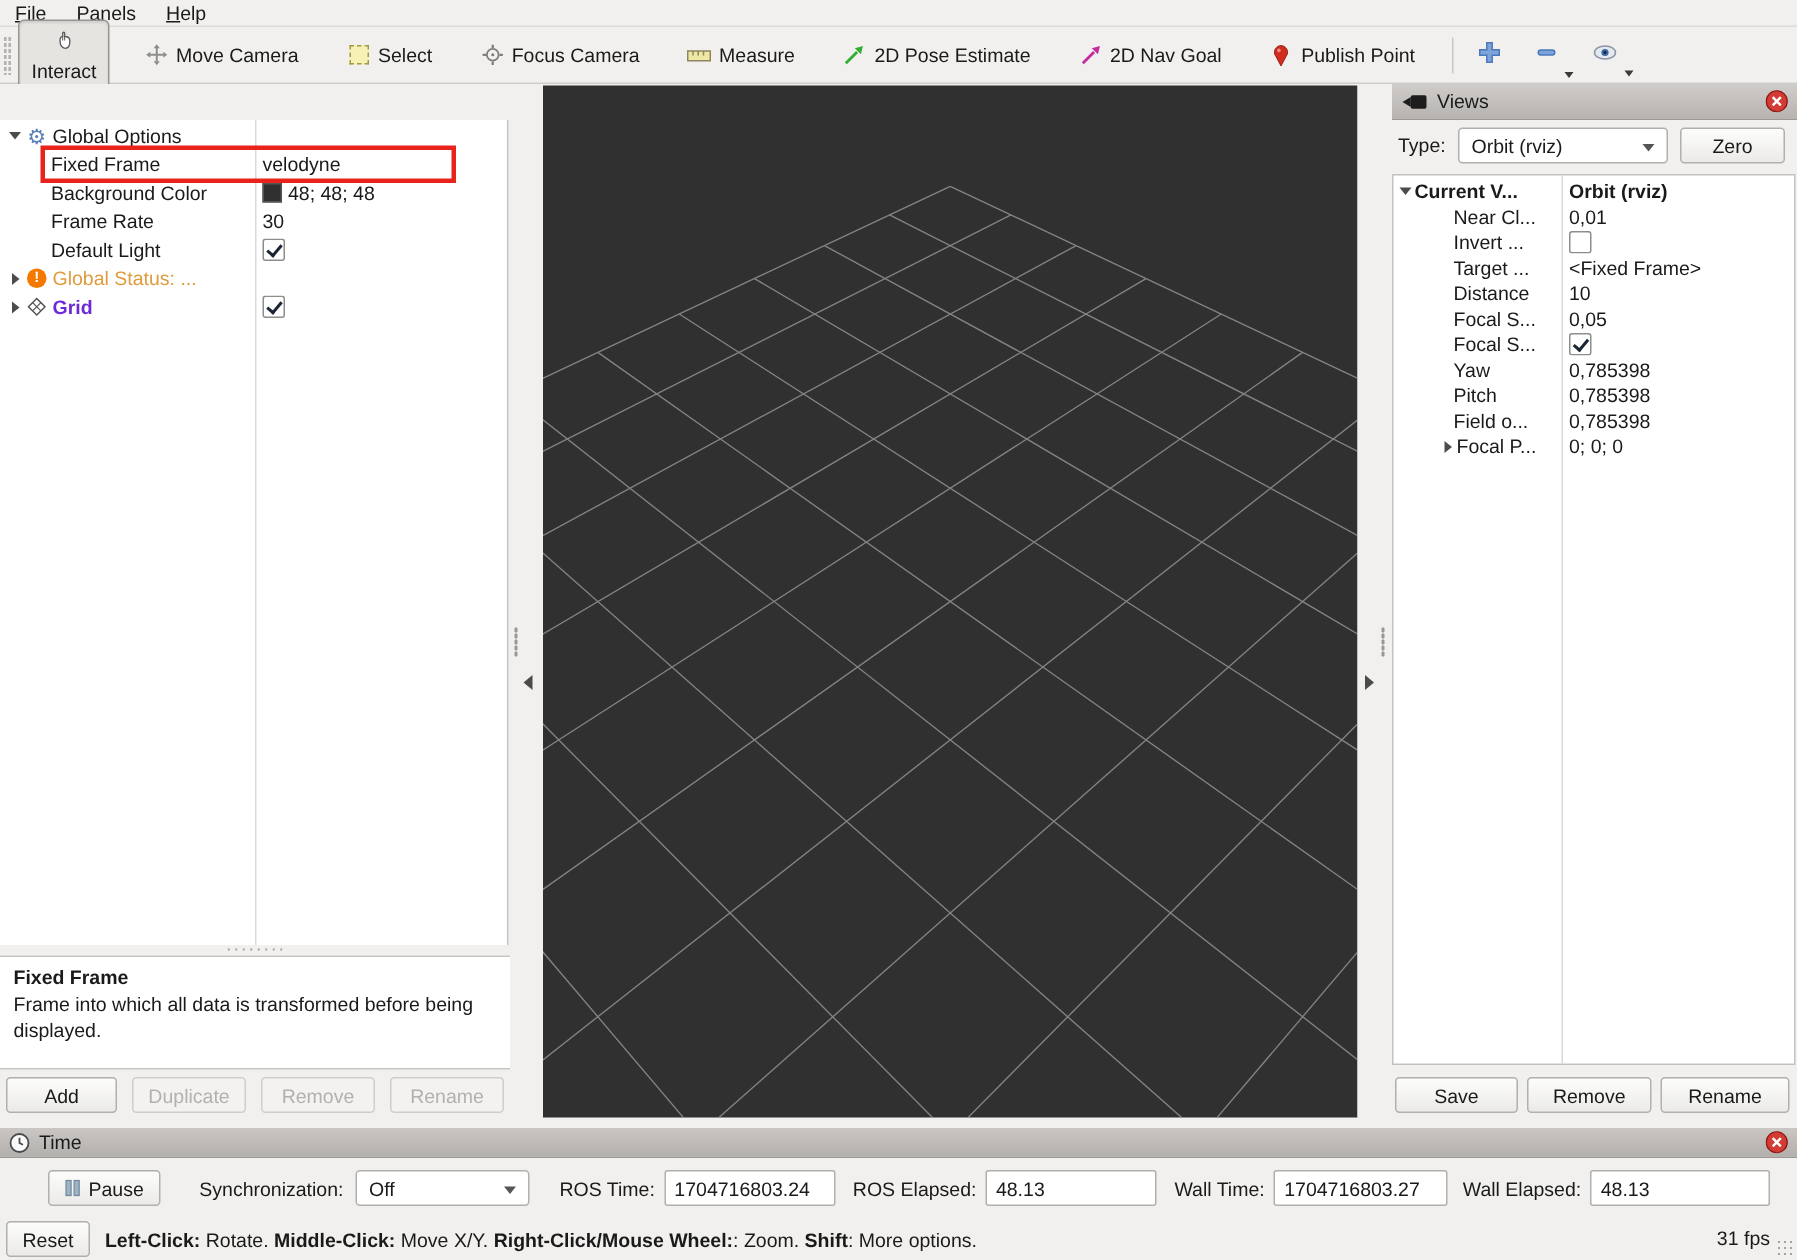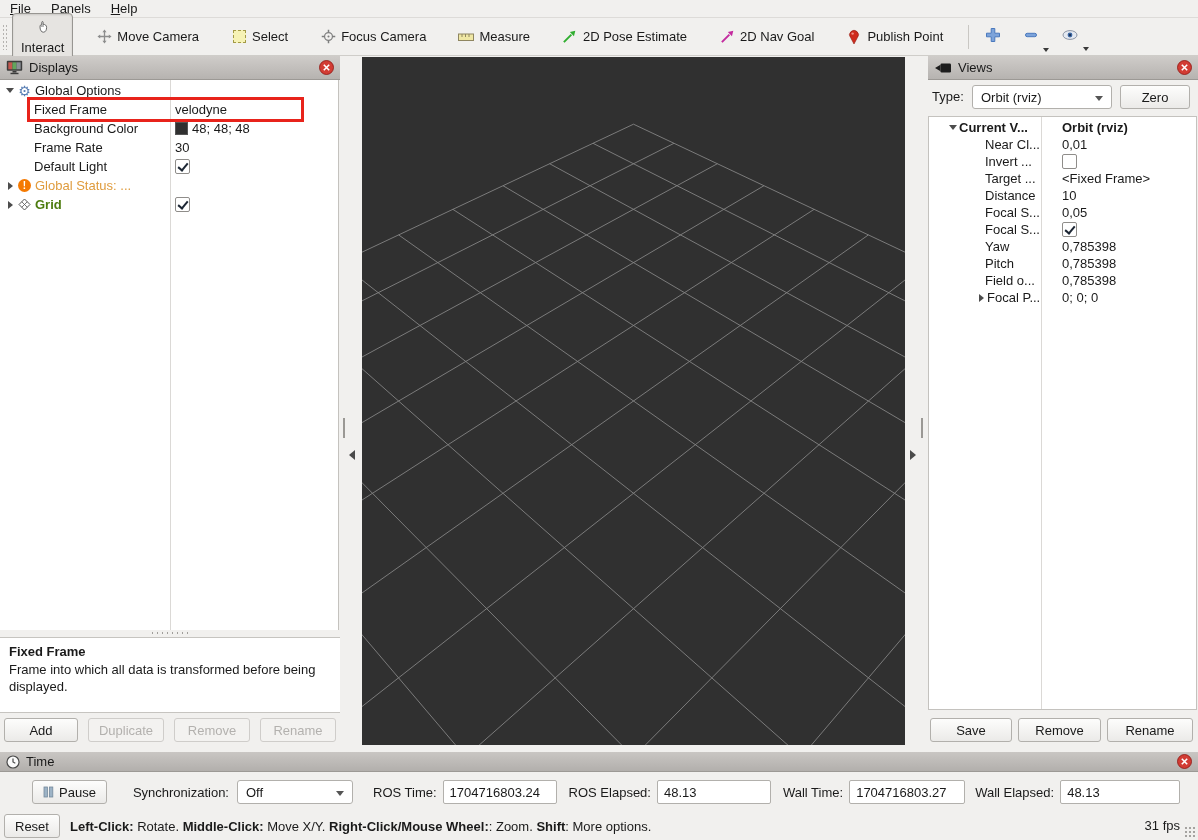--- a/index.html
+++ b/index.html
@@ -59,21 +59,21 @@
   .exp { width:12px; margin-left:4px; display:inline-flex; justify-content:center; }
   .exp-open { width:0; height:0; border-left:4px solid transparent; border-right:4px solid transparent; border-top:5px solid #4c4c4c; }
   .exp-closed { width:0; height:0; border-top:4px solid transparent; border-bottom:4px solid transparent; border-left:5px solid #4c4c4c; }
   .ticon { width:17px; display:inline-flex; justify-content:center; margin-right:2px; }
   .indent { width:34px; flex:0 0 34px; }
   .cb { width:15px; height:15px; background:#fff; border:1px solid #8f8d8a; border-radius:2px; position:relative; }
   .cb.checked::after { content:""; position:absolute; left:4px; top:1px; width:4px; height:8px;
     border:solid #1c2633; border-width:0 2px 2px 0; transform:rotate(40deg); }
   .swatch { width:13px; height:13px; border:1px solid #555; margin-right:4px; }
   .status-orange { color:#df9b3c; }
-  .display-blue { color:#4d7c0f; font-weight:bold; }
+  .display-blue { color:#6d28d9; font-weight:bold; }
   #fixed-frame-annotation { position:absolute; left:27px; top:41px; width:277px; height:25px;
     border:3px solid #e8231b; pointer-events:none; z-index:6; }
   .hsplit-dots { position:absolute; left:150px; top:575px; width:40px; height:4px;
     background-image:radial-gradient(#a09e9a 1px, transparent 1px); background-size:5px 4px; }
   #displays-desc { position:absolute; left:0; top:581px; width:340px; height:76px; background:#fff;
     border-top:1px solid #c6c4c0; border-bottom:1px solid #c6c4c0; padding:5px 9px; line-height:1.35; }
   #displays-buttons { position:absolute; left:0; top:662px; width:340px; display:flex; }
 
   
   .vsplitter { position:absolute; top:56px; width:23px; height:689px; background:#f1f0ee; }
@@ -84,21 +84,21 @@
   .spl-arrow-right { position:absolute; width:0; height:0;
     border-top:5px solid transparent; border-bottom:5px solid transparent; border-left:6px solid #4a4a4a; }
   #viewport { position:absolute; left:362px; top:57px; width:543px; height:688px; }
 
   
   #views-panel { position:absolute; left:928px; top:56px; width:270px; height:689px; background:#f1f0ee; }
   #views-type-row { position:absolute; left:0; top:29px; width:270px; height:24px; }
   #views-tree { position:absolute; left:0; top:60px; width:269px; height:594px; background:#fff;
     border:1px solid #c4c2be; border-top:1px solid #c4c2be; }
   #views-tree .tlabel { flex:0 0 112px; }
-  #views-tree .trow { height:17px;margin-left:16px; }
+  #views-tree .trow { height:17px; }
   #views-buttons { position:absolute; left:0; top:662px; width:270px; display:flex; }
   .b { font-weight:bold; }
 
   
   #time-panel { position:absolute; left:0; top:752px; width:1198px; height:60px; background:#f1f0ee; }
   #time-header { position:absolute; left:0; top:0; width:1198px; height:20px;
     background:linear-gradient(#c9c6c3,#b2afac); border-bottom:1px solid #9c9995;
     display:flex; align-items:center; padding:0 6px; gap:6px; }
   #time-row { position:absolute; left:16px; top:26px; width:1198px; height:28px; display:flex; align-items:center; }
   .tp-label { white-space:nowrap; }
@@ -218,37 +218,20 @@
     <svg width="18" height="14" viewBox="0 0 18 14">
         <ellipse cx="9" cy="7" rx="7" ry="4.4" fill="#e4e9f1" stroke="#8b94a4" stroke-width="1"></ellipse>
         <circle cx="9" cy="7" r="2.4" fill="#3c67a2"></circle>
         <circle cx="9" cy="7" r="1" fill="#16263f"></circle>
       </svg>
     <span class="dd-caret"></span>
   </div>
 </div>
 
 <div id="displays-panel">
-  <div class="panel-header">
-    <svg width="17" height="15" viewBox="0 0 17 15">
-        <rect x="0.8" y="0.8" width="15.4" height="10" rx="1" fill="#3c3c3c"></rect>
-        <rect x="2.3" y="2.3" width="4.1" height="7" fill="#c4574f"></rect>
-        <rect x="6.4" y="2.3" width="4.1" height="7" fill="#62a55c"></rect>
-        <rect x="10.5" y="2.3" width="4.2" height="7" fill="#8a8f96"></rect>
-        <rect x="6.5" y="11" width="4" height="1.6" fill="#3c3c3c"></rect>
-        <rect x="4.5" y="12.8" width="8" height="1.4" fill="#3c3c3c"></rect>
-      </svg>
-    <span class="panel-title">Displays</span>
-    <span class="closebtn">
-      <svg width="15" height="15" viewBox="0 0 15 15">
-          <circle cx="7.5" cy="7.5" r="7" fill="#d23c34" stroke="#8e1410" stroke-width="0.8"></circle>
-          <path d="M4.8 4.8 L10.2 10.2 M10.2 4.8 L4.8 10.2" stroke="#fff" stroke-width="1.6"></path>
-        </svg>
-    </span>
-  </div>
 
   <div id="displays-tree">
     <div class="coldiv" style="left:170px"></div>
 
     <div class="trow" style="top:1px">
       <div class="tlabel">
           <span class="exp">
             <span class="exp-open"></span>
           </span>
         <span class="ticon" style="color:#5b80b5;font-size:14px">⚙</span>

